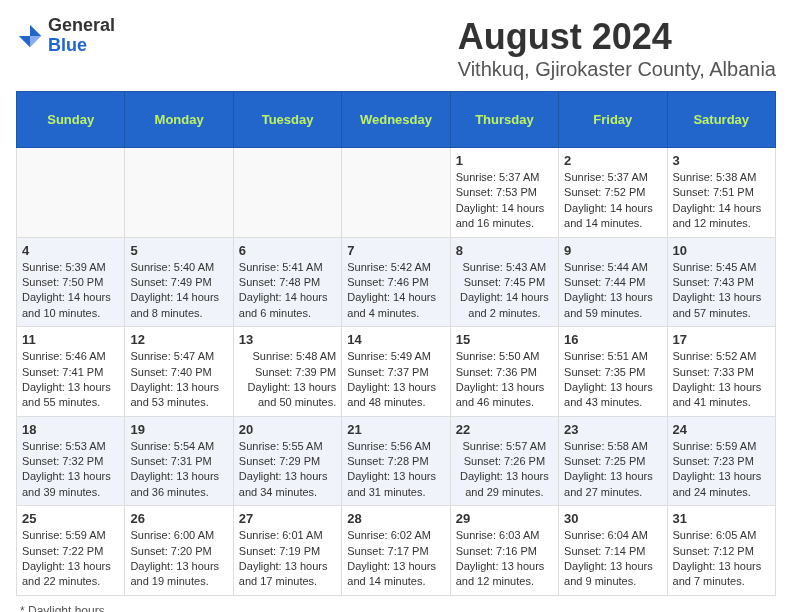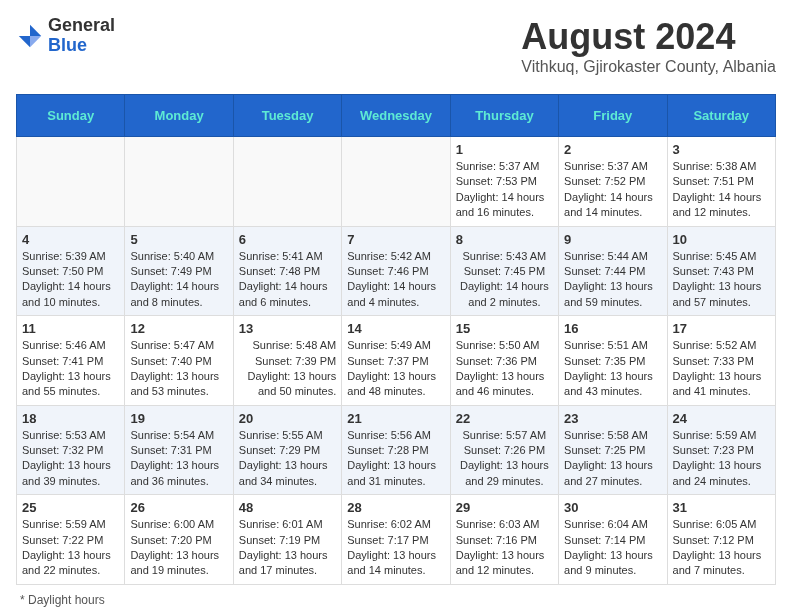--- a/index.html
+++ b/index.html
@@ -7,21 +7,21 @@
       font-family: Arial, sans-serif;
       background: #fff;
       width: 792px;
       min-height: 612px;
       padding: 16px;
     }
     .header-area {
       display: flex;
       justify-content: space-between;
       align-items: flex-start;
-      margin-bottom: 18px;
+      margin-bottom: 10px;
     }
     .logo {
       display: flex;
       align-items: center;
       gap: 4px;
     }
     .logo-text {
       display: flex;
       flex-direction: column;
       line-height: 1.1;
@@ -42,33 +42,33 @@
     }
     .title-area {
       text-align: left;
     }
     .main-title {
       font-size: 36px;
       font-weight: bold;
       color: #333;
     }
     .subtitle {
-      font-size: 16px;
+      font-size: 20px;
       color: #555;
     }
     .calendar-table {
       width: 100%;
       border-collapse: collapse;
       table-layout: fixed;
     }
     .calendar-table th {
       background: #2266cc;
-      color: #5eead4;
+      color: #bef264;
       text-align: center;
-      padding: 13px 4px;
+      padding: 20px 4px;
       font-size: 13px;
       font-weight: bold;
       border: 1px solid #1a55aa;
     }
     .calendar-table td {
       border: 1px solid #ddd;
       vertical-align: top;
       padding: 5px 5px 5px 5px;
       font-size: 11px;
       color: #333;
@@ -298,21 +298,21 @@
 Sunset: 7:22 PM
 Daylight: 13 hours and 22 minutes.</div>
         </td>
         <td>
           <span class="day-number">26</span>
           <div class="cell-info" style="white-space: pre-line;">Sunrise: 6:00 AM
 Sunset: 7:20 PM
 Daylight: 13 hours and 19 minutes.</div>
         </td>
         <td>
-          <span class="day-number">48</span>
+          <span class="day-number">27</span>
           <div class="cell-info" style="white-space: pre-line;">Sunrise: 6:01 AM
 Sunset: 7:19 PM
 Daylight: 13 hours and 17 minutes.</div>
         </td>
         <td>
           <span class="day-number">28</span>
           <div class="cell-info" style="white-space: pre-line;">Sunrise: 6:02 AM
 Sunset: 7:17 PM
 Daylight: 13 hours and 14 minutes.</div>
         </td>

